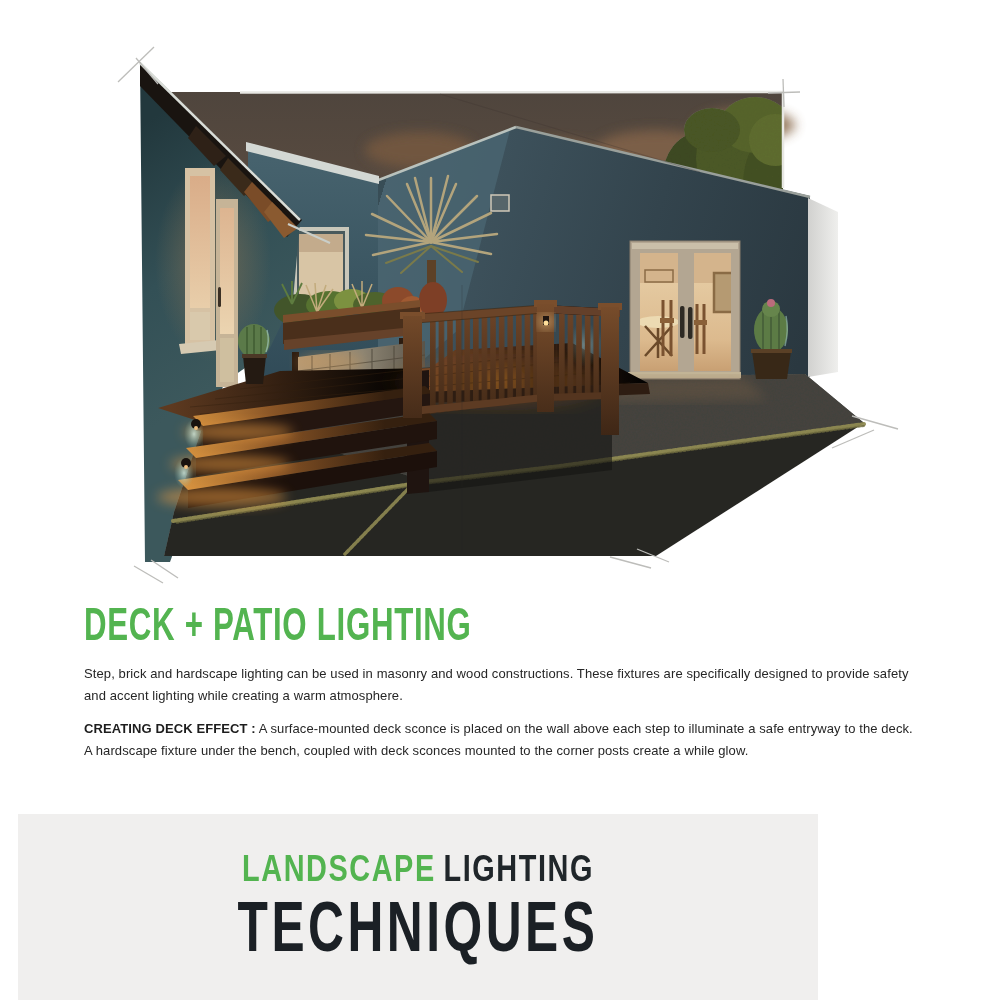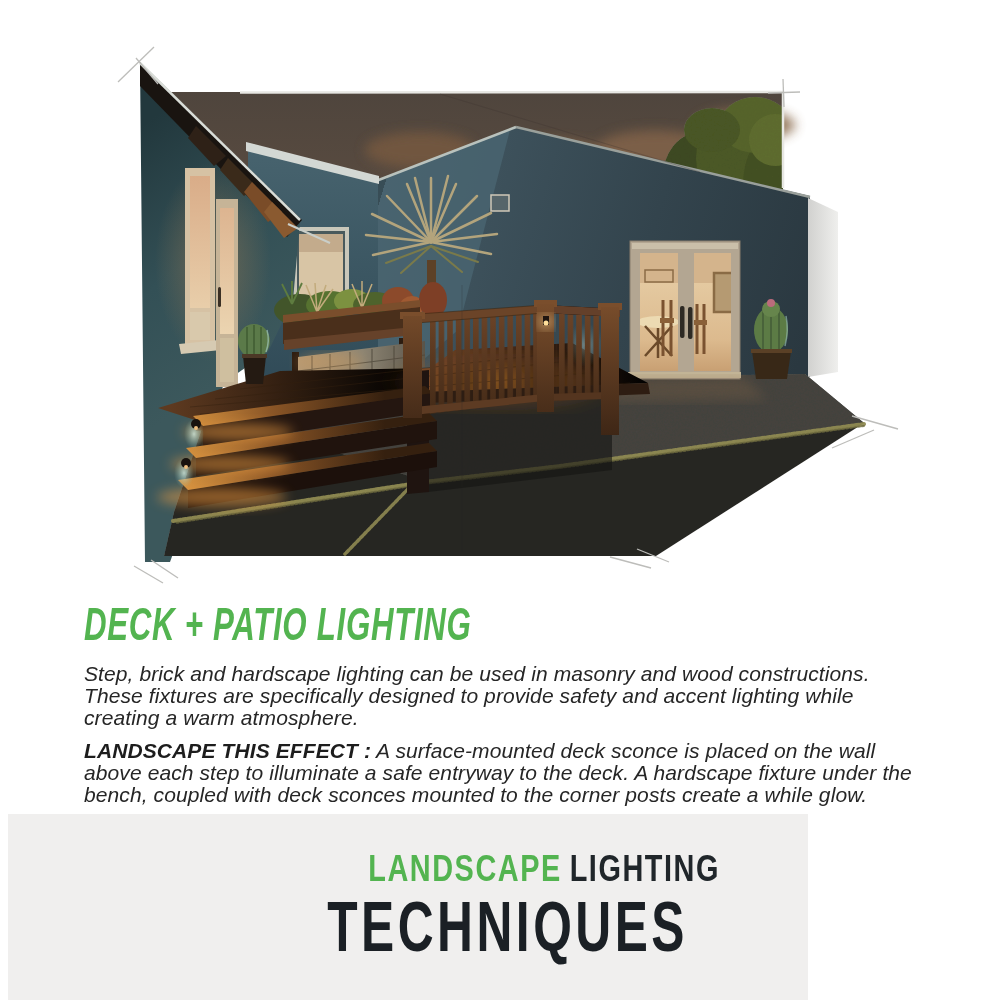--- a/index.html
+++ b/index.html
@@ -1,24 +1,24 @@
 <!DOCTYPE html>
 <html><head>
 <meta charset="utf-8">
 <style>
   html,body{margin:0;padding:0;background:#ffffff;}
   .canvas{position:relative;width:1000px;height:1000px;background:#ffffff;overflow:hidden;
           font-family:"Liberation Sans", sans-serif;}
   .illo{position:absolute;left:0;top:0;}
-  .content{position:absolute;left:84px;top:601px;width:838px;font-style:italic;}
+  .content{position:absolute;left:84px;top:601px;width:838px;}
   .heading{margin:0 0 16px 0;font-size:46px;font-weight:700;line-height:1;color:#53b450;
            letter-spacing:1px;transform:scaleX(.68);transform-origin:left center;white-space:nowrap;}
-  .para{margin:0 0 11px 0;font-size:21px;line-height:22px;color:#262626;letter-spacing:.1px;}
+  .para{margin:0 0 11px 0;font-size:13px;line-height:22px;color:#262626;letter-spacing:.1px;}
   .para .label{font-weight:700;color:#1d1d1d;}
-  .footer{position:absolute;left:8px;top:814px;width:800px;height:186px;background:#f0efee;text-align:right;}
+  .footer{position:absolute;left:18px;top:814px;width:800px;height:186px;background:#f0efee;text-align:center;}
   .brandline{margin:0;padding-top:36px;font-size:37px;font-weight:700;line-height:1;letter-spacing:2px;
              transform:scaleX(.78);transform-origin:center;white-space:nowrap;color:#20262a;}
   .brandline .green{color:#53b450;padding-right:10px;}
   .techniques{margin:4px 0 0 0;font-size:71px;font-weight:700;line-height:1;letter-spacing:5px;
               transform:scaleX(.7);transform-origin:center;white-space:nowrap;color:#1b2025;}
 </style>
 </head>
 <body>
 
 <div class="canvas">
@@ -372,21 +372,21 @@
       <line x1="610" y1="557" x2="651" y2="568"></line>
       <line x1="637" y1="549" x2="669" y2="562"></line>
       <line x1="462" y1="285" x2="462" y2="552" stroke="#2a2a2a" opacity=".22" stroke-width="1"></line>
       <line x1="440" y1="94" x2="700" y2="172" stroke="#3a332d" opacity=".3" stroke-width="1"></line>
     </g>
   </svg>
 
   <div class="content">
     <h1 class="heading">DECK + PATIO LIGHTING</h1>
     <p class="para">Step, brick and hardscape lighting can be used in masonry and wood constructions. These fixtures are specifically designed to provide safety and accent lighting while creating a warm atmosphere.</p>
-    <p class="para"><span class="label">LANDSCAPE THIS EFFECT :</span><span> A surface-mounted deck sconce is placed on the wall above each step to illuminate a safe entryway to the deck. A hardscape fixture under the bench, coupled with deck sconces mounted to the corner posts create a while glow.</span></p>
+    <p class="para"><span class="label">CREATING DECK EFFECT :</span><span> A surface-mounted deck sconce is placed on the wall above each step to illuminate a safe entryway to the deck. A hardscape fixture under the bench, coupled with deck sconces mounted to the corner posts create a while glow.</span></p>
   </div>
 
   <div class="footer">
     <div class="brandline"><span class="green">LANDSCAPE</span><span>LIGHTING</span></div>
     <div class="techniques">TECHNIQUES</div>
   </div>
 
 </div>
 
 </body></html>

